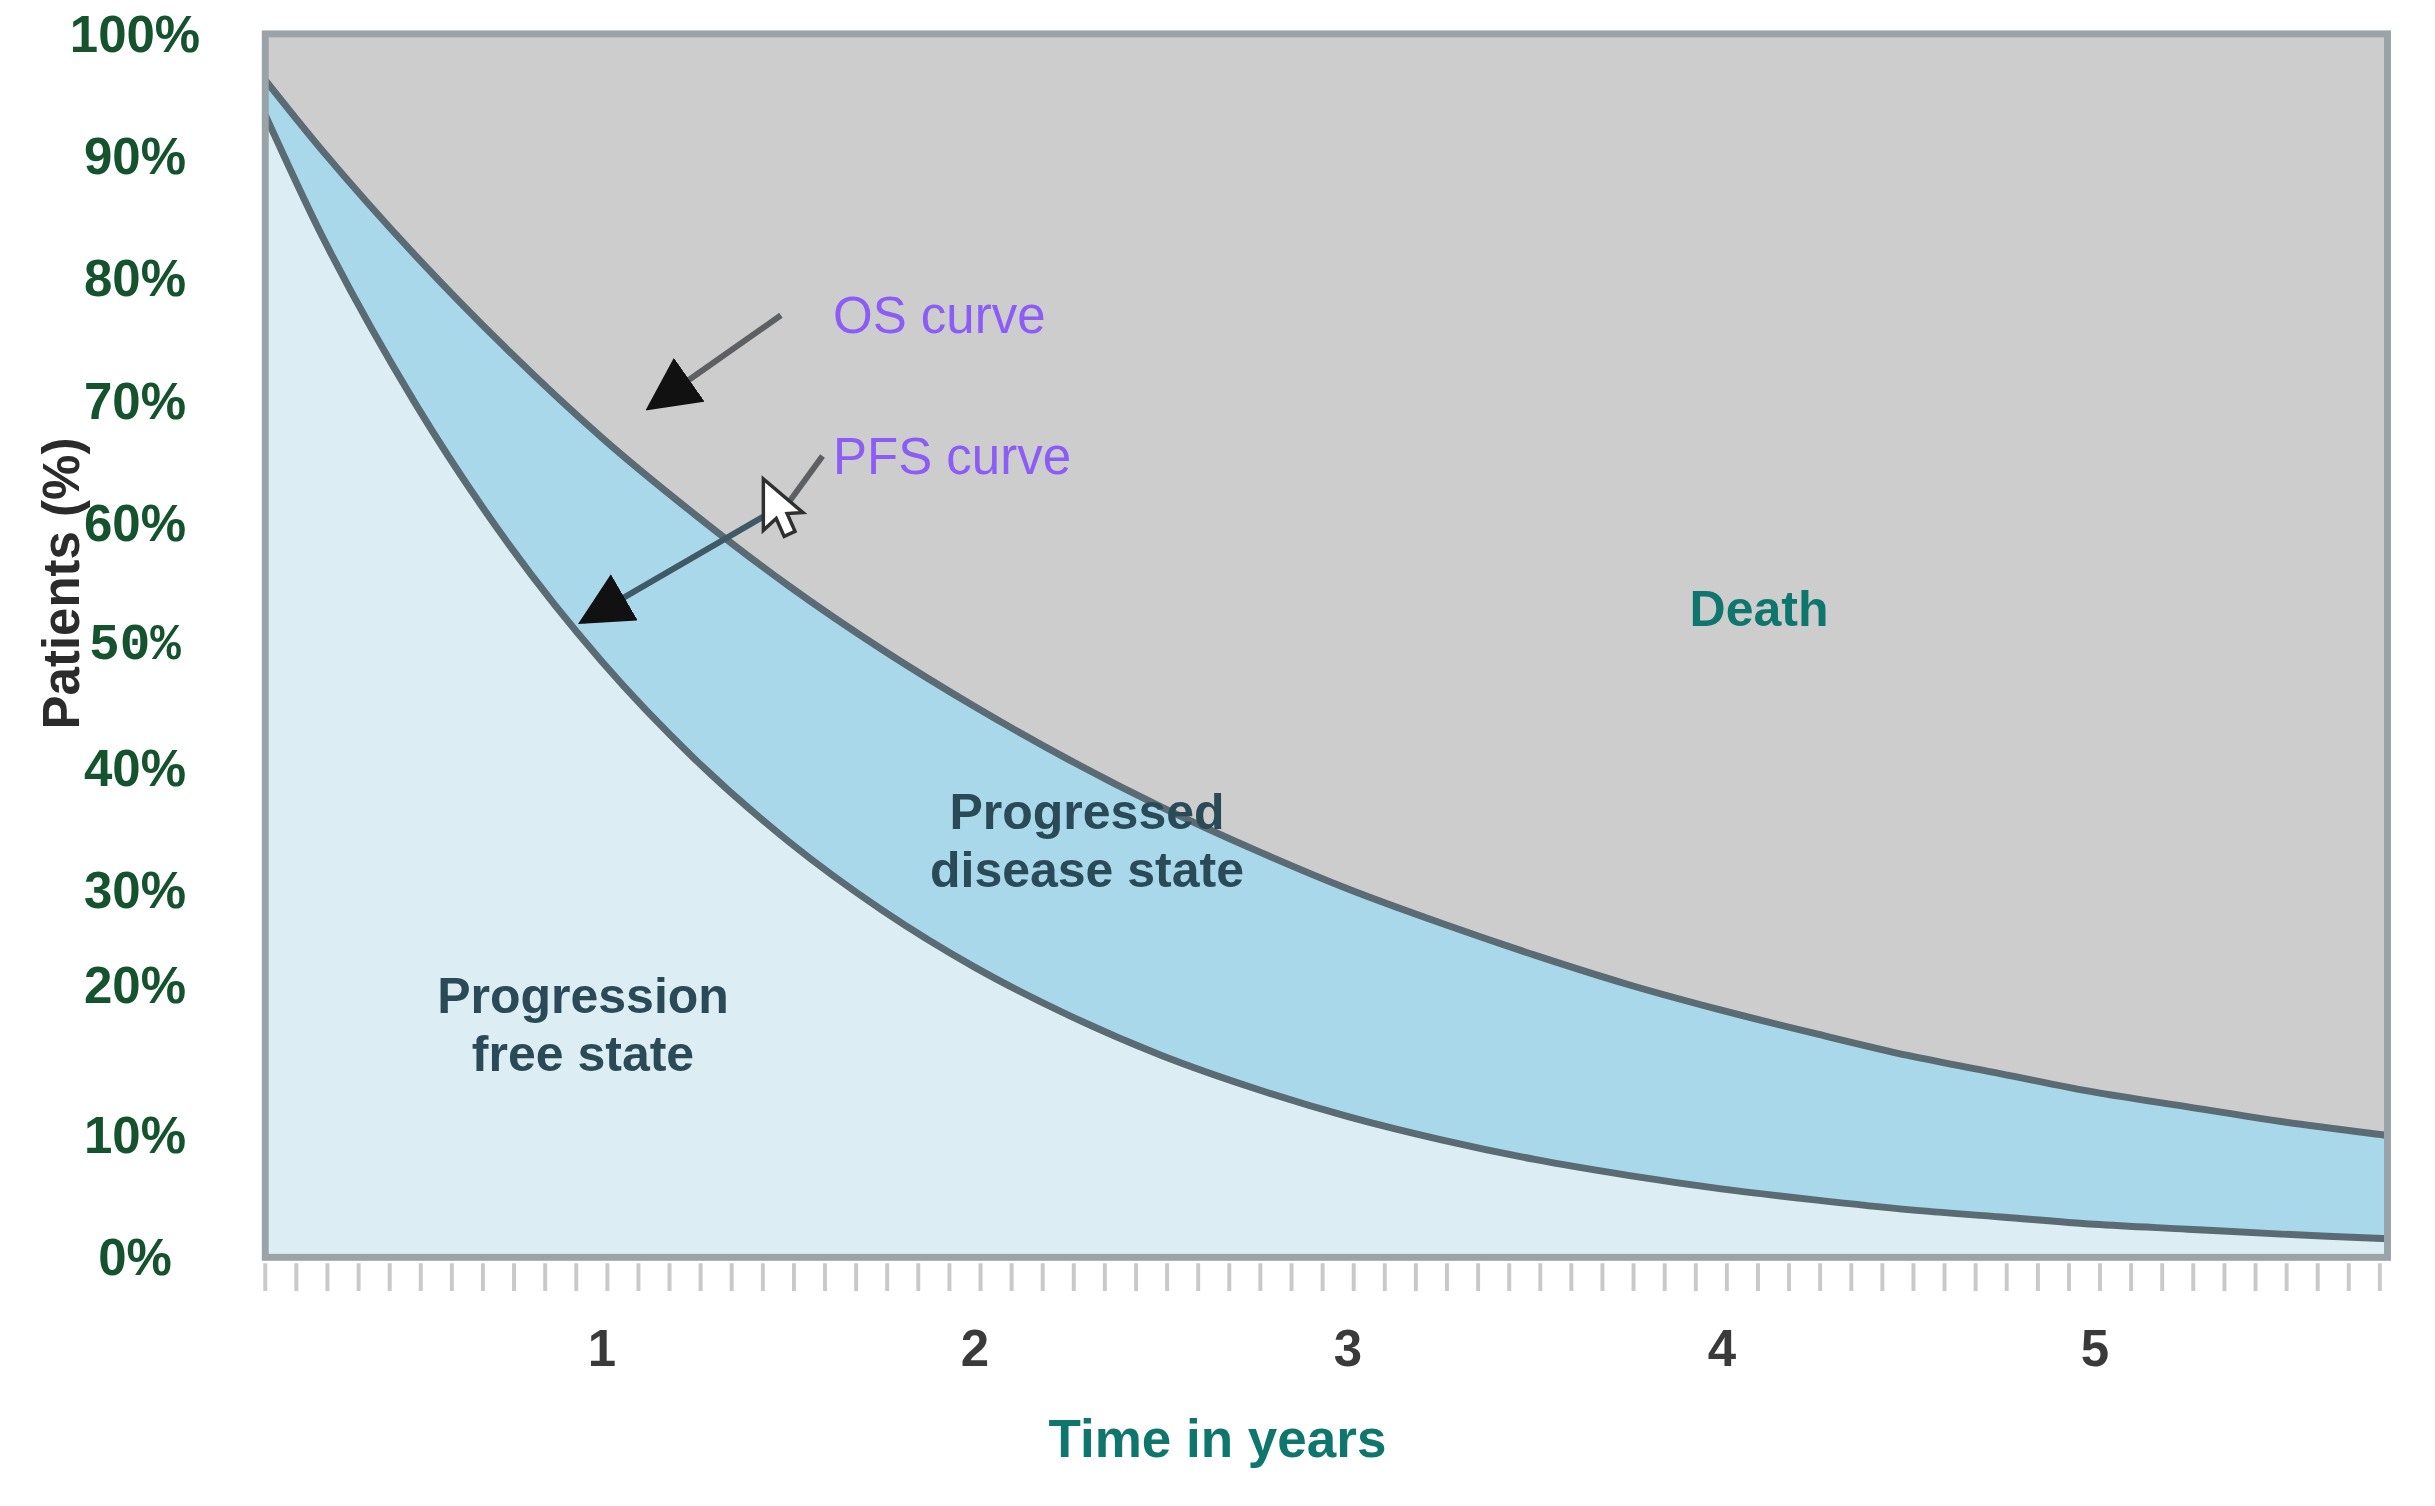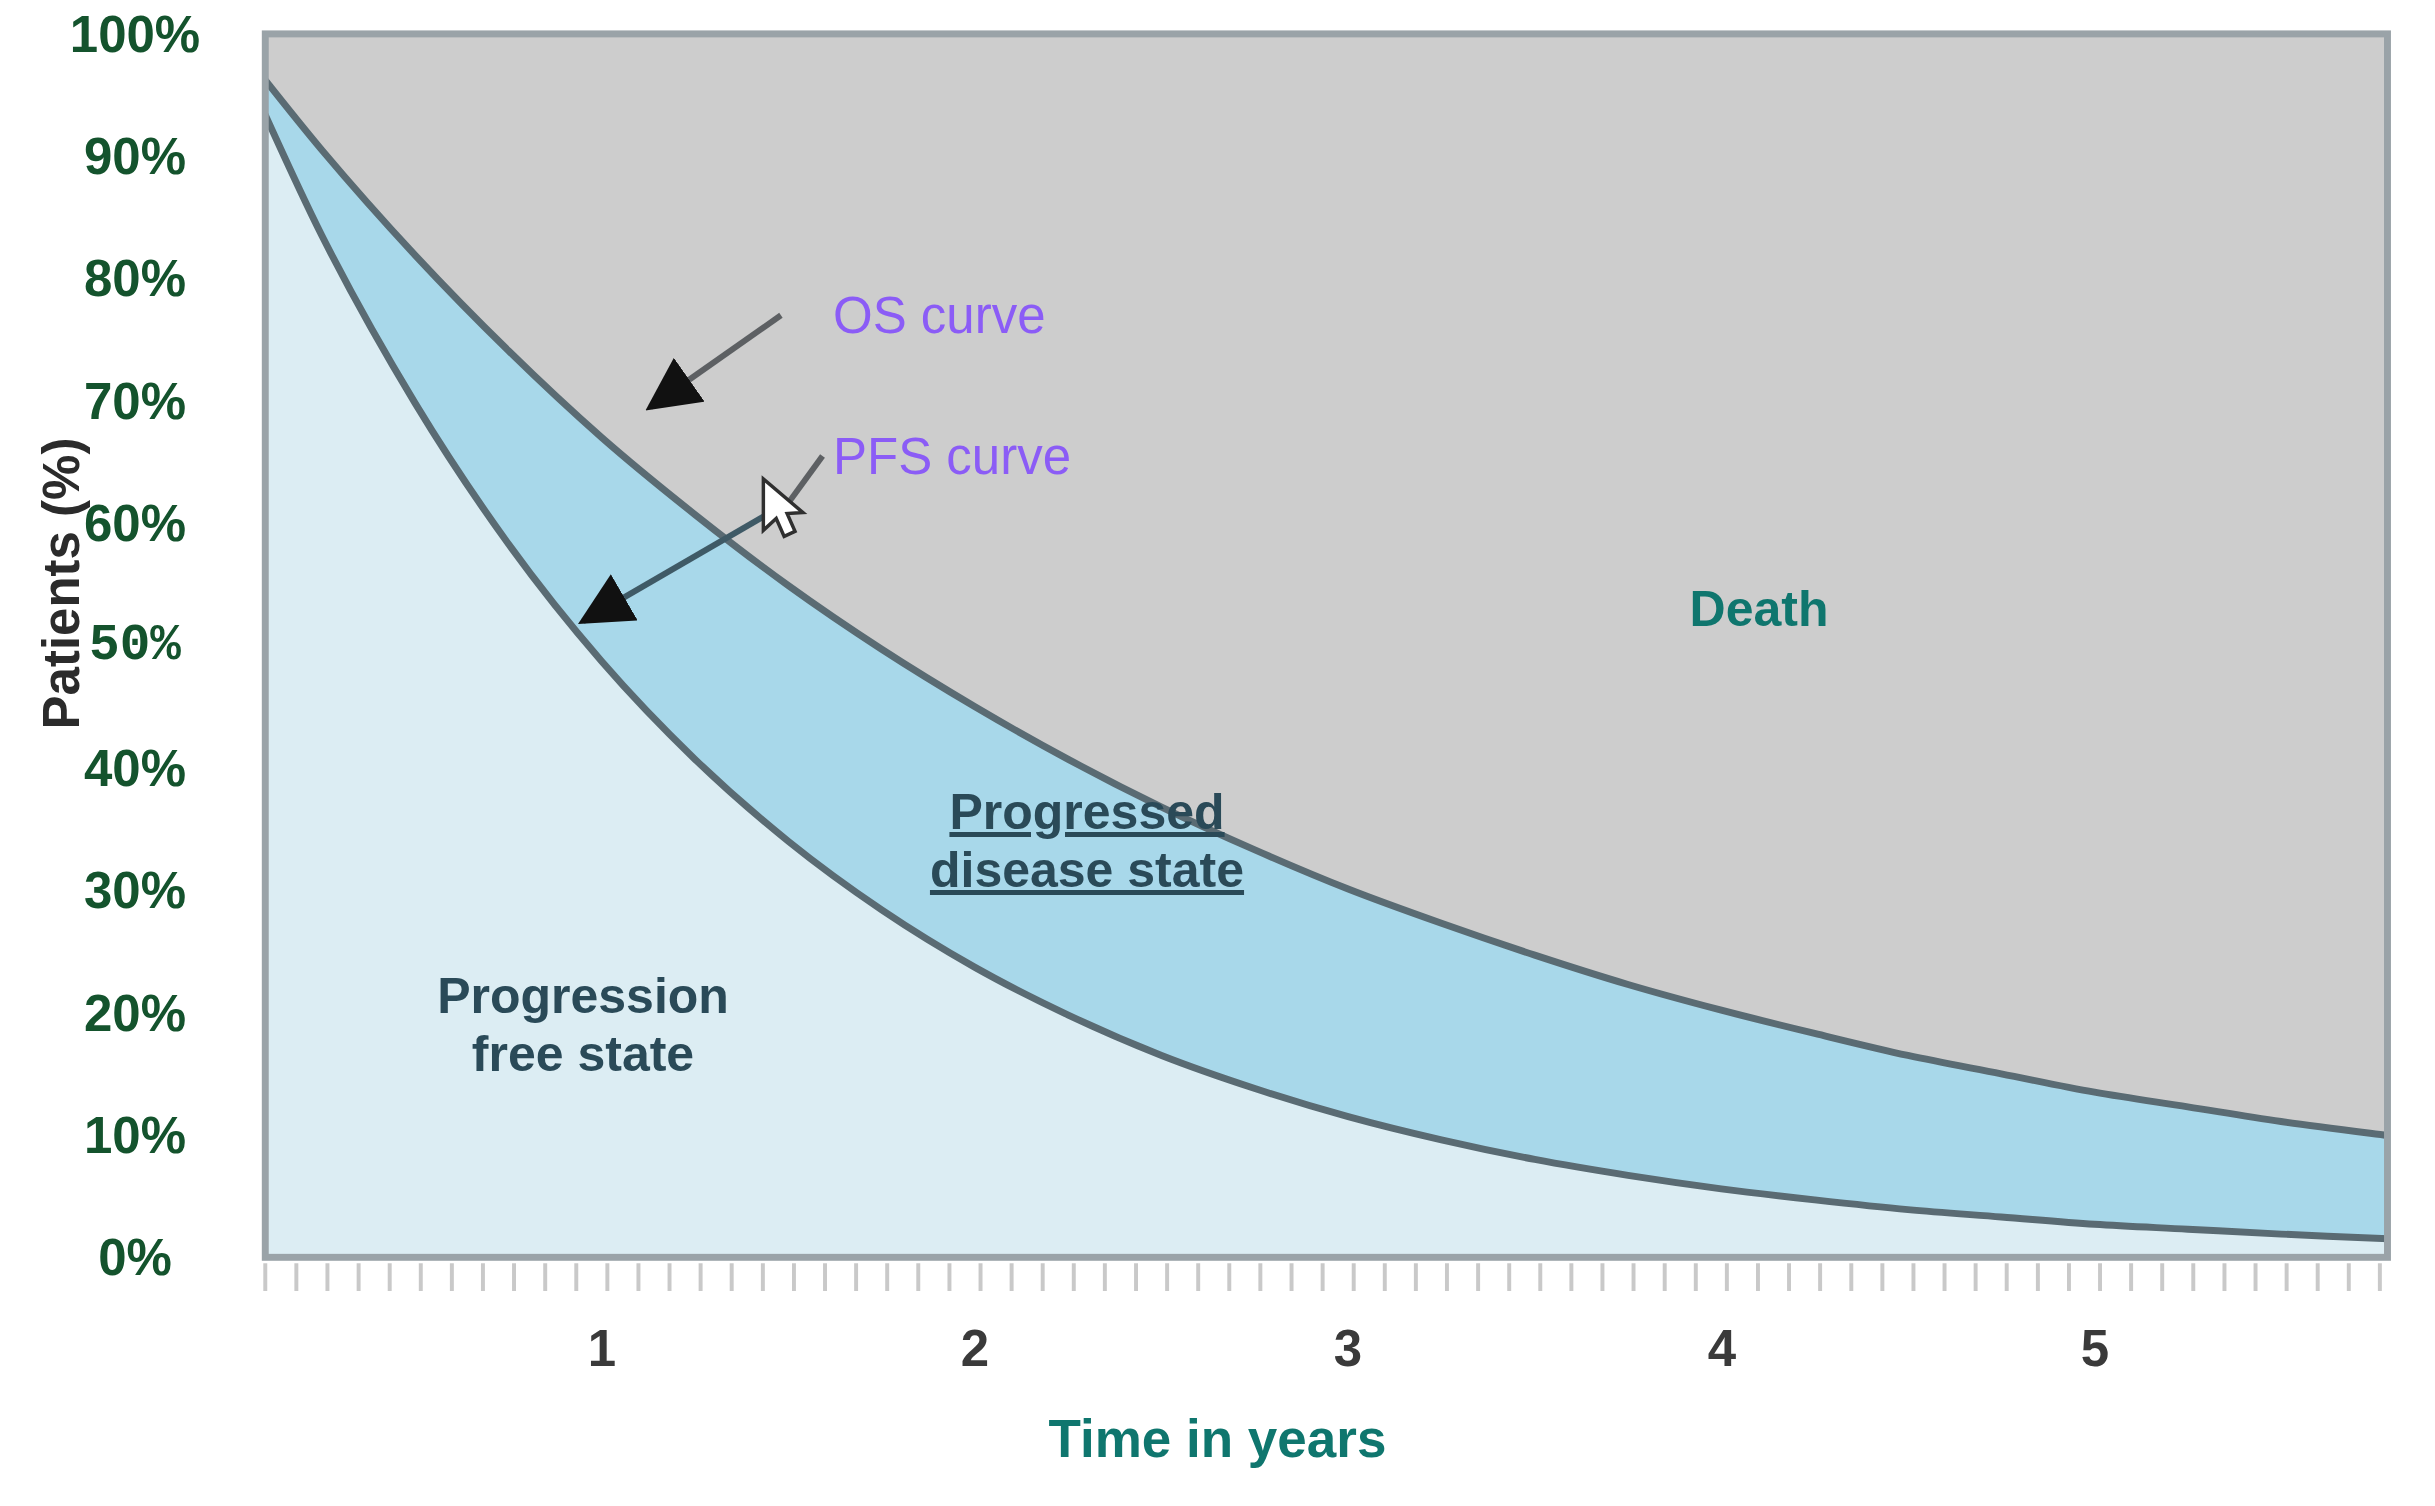--- a/index.html
+++ b/index.html
@@ -93,21 +93,21 @@
 </head>
 <body>
 
 <div id="figure">
 
   <div class="ylabel-rot">Patients (%)</div>
 
   <div id="ytick-wrap">
       <div class="ytick" style="top: 1257px;">0%</div>
       <div class="ytick" style="top: 1135px;">10%</div>
-      <div class="ytick" style="top: 1013px;">20%</div>
+      <div class="ytick" style="top: 985px;">20%</div>
       <div class="ytick" style="top: 890px;">30%</div>
       <div class="ytick" style="top: 768px;">40%</div>
       <div class="ytick" style="top: 645px; font-family: Liberation Mono, monospace;">50%</div>
       <div class="ytick" style="top: 523px;">60%</div>
       <div class="ytick" style="top: 401px;">70%</div>
       <div class="ytick" style="top: 278px;">80%</div>
       <div class="ytick" style="top: 156px;">90%</div>
       <div class="ytick" style="top: 34px;">100%</div>
     </div>
 
@@ -221,21 +221,21 @@
       <div class="xtick" style="left: 2095px; top: 1319px;">5</div>
     </div>
 
   <div id="xaxis-title">Time in years</div>
 
   <div id="region-wrap" style="position:absolute;left:0;top:0;width:2435px;height:1507px;">
       <div class="region-label dark-blue" style="left: 583px; top: 1025px;">
         <div>Progression</div>
         <div>free state</div>
       </div>
-      <div class="region-label dark-blue" style="left: 1087px; top: 841px; text-decoration: underline;">
+      <div class="region-label dark-blue" style="left: 1087px; top: 841px;">
         <div>Progressed</div>
         <div>disease state</div>
       </div>
       <div class="region-label grey" style="left: 1759px; top: 609px;">
         <div>Death</div>
       </div>
     </div>
 
   <div id="callout-wrap" style="position:absolute;left:0;top:0;width:2435px;height:1507px;">
       <div class="callout-label" style="left: 833px; top: 315px;">OS curve</div>

